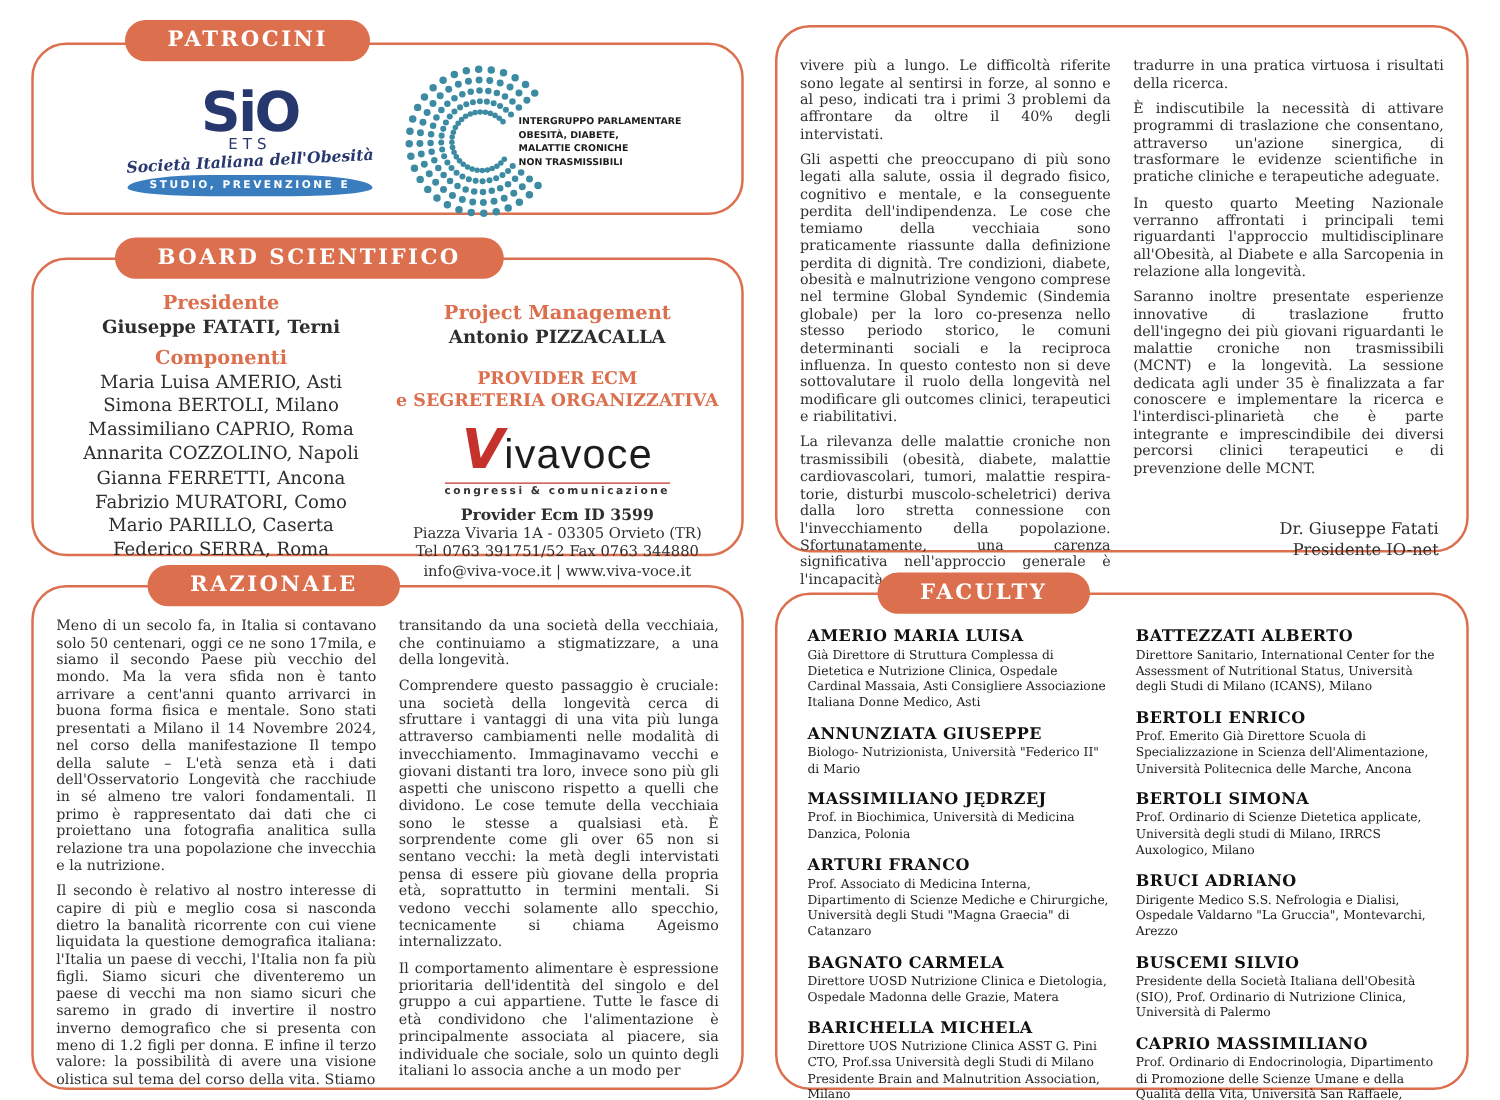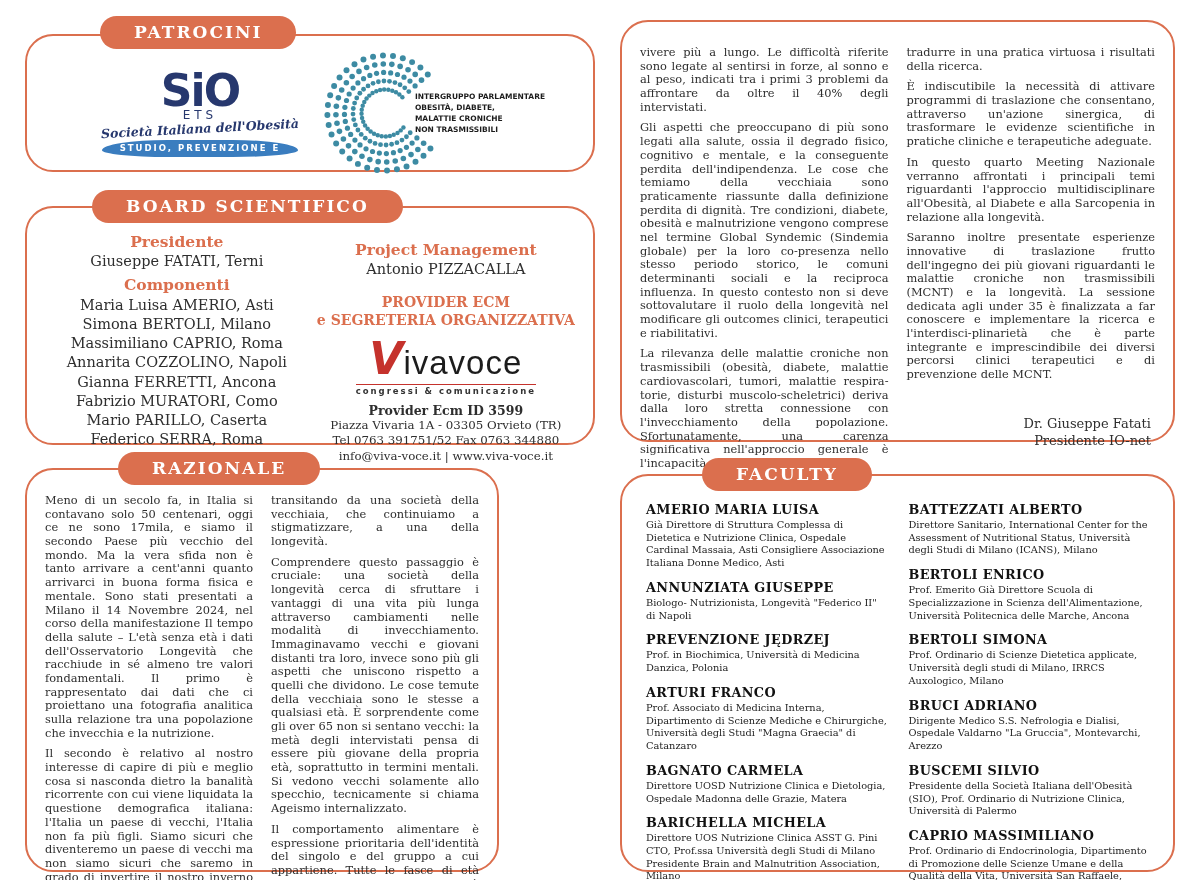--- a/index.html
+++ b/index.html
@@ -37,21 +37,21 @@
   .intergruppo{display:flex;align-items:center;}
   .intergruppo-text{
     font-family:"DejaVu Sans", sans-serif;font-weight:bold;font-size:7.5px;
     color:#1c1c1c;line-height:1.5;margin-left:-34px;text-align:left;
   }
   
   .board-cols{display:flex;height:100%;padding:18px 14px 0 14px;box-sizing:border-box;}
   .board-left{flex:1.02;text-align:center;}
   .board-right{flex:1;text-align:center;}
   .orange-head{color:#DB6F4E;font-weight:bold;font-size:15.5px;margin-bottom:2px;}
-  .board-name{font-size:14.5px;margin-bottom:6px;}
+  .board-name{font-size:14.5px;margin-bottom:6px;font-weight:bold;}
   .board-list div{font-size:14.5px;line-height:1.32;}
   .provider-head{color:#DB6F4E;font-weight:bold;font-size:14px;line-height:1.3;}
   .vivavoce{margin:8px 0 2px 0;line-height:1;}
   .viva-v{font-family:"DejaVu Sans", sans-serif;font-style:italic;font-weight:bold;font-size:44px;color:#C5322C;}
   .viva-rest{font-family:Liberation Sans, sans-serif;font-weight:300;font-size:33px;color:#1c1c1c;letter-spacing:1px;}
   .viva-tagline{font-family:"DejaVu Sans", sans-serif;font-size:8.5px;font-weight:bold;letter-spacing:2px;color:#333;border-top:1.5px solid #C5322C;display:inline-block;padding-top:2px;margin-top:1px;}
   .viva-id{font-weight:bold;font-size:12.5px;margin-top:6px;}
   .viva-contact{font-size:11.8px;line-height:1.28;}
   
   .fac-cols{display:flex;gap:20px;padding:26px 22px 8px 24px;box-sizing:border-box;height:100%;}
@@ -262,21 +262,21 @@
       </div>
       <div class="viva-id">Provider Ecm ID 3599</div>
       <div class="viva-contact">Piazza Vivaria 1A - 03305 Orvieto (TR)</div>
       <div class="viva-contact">Tel 0763 391751/52   Fax 0763 344880</div>
       <div class="viva-contact">info@viva-voce.it  |  www.viva-voce.it</div>
     </div>
   </div>
 </div>
 
 <div class="pill" style="left:118px;top:452px;">RAZIONALE</div>
-<div class="box" style="left:25px;top:468px;width:474px;height:404px;">
+<div class="box" style="left:25px;top:468px;width:570px;height:404px;">
   <div class="cols body-text">
     <div class="col">
       <p>Meno di un secolo fa, in Italia si contavano solo 50 centenari, oggi ce ne sono 17mila, e siamo il secondo Paese più vecchio del mondo. Ma la vera sfida non è tanto arrivare a cent'anni quanto arrivarci in buona forma fisica e mentale. Sono stati presentati a Milano il 14 Novembre 2024, nel corso della manifestazione Il tempo della salute – L'età senza età i dati dell'Osservatorio Longevità che racchiude in sé almeno tre valori fondamentali. Il primo è rappresentato dai dati che ci proiettano una fotografia analitica sulla relazione tra una popolazione che invecchia e la nutrizione.</p>
       <p>Il secondo è relativo al nostro interesse di capire di più e meglio cosa si nasconda dietro la banalità ricorrente con cui viene liquidata la questione demografica italiana: l'Italia un paese di vecchi, l'Italia non fa più figli. Siamo sicuri che diventeremo un paese di vecchi ma non siamo sicuri che saremo in grado di invertire il nostro inverno demografico che si presenta con meno di 1.2 figli per donna. E infine il terzo valore: la possibilità di avere una visione olistica sul tema del corso della vita. Stiamo</p>
     </div>
     <div class="col">
       <p>transitando da una società della vecchiaia, che continuiamo a stigmatizzare, a una della longevità.</p>
       <p>Comprendere questo passaggio è cruciale: una società della longevità cerca di sfruttare i vantaggi di una vita più lunga attraverso cambiamenti nelle modalità di invecchiamento. Immaginavamo vecchi e giovani distanti tra loro, invece sono più gli aspetti che uniscono rispetto a quelli che dividono. Le cose temute della vecchiaia sono le stesse a qualsiasi età. È sorprendente come gli over 65 non si sentano vecchi: la metà degli intervistati pensa di essere più giovane della propria età, soprattutto in termini mentali. Si vedono vecchi solamente allo specchio, tecnicamente si chiama Ageismo internalizzato.</p>
       <p>Il comportamento alimentare è espressione prioritaria dell'identità del singolo e del gruppo a cui appartiene. Tutte le fasce di età condividono che l'alimentazione è principalmente associata al piacere, sia individuale che sociale, solo un quinto degli italiani lo associa anche a un modo per</p>
     </div>
@@ -306,24 +306,24 @@
 <div class="pill" style="left:702px;top:458px;">FACULTY</div>
 <div class="box" style="left:620px;top:474px;width:555px;height:398px;">
   <div class="fac-cols">
     <div class="col">
       <div class="fac-entry">
         <div class="fac-name">AMERIO MARIA LUISA</div>
         <div class="fac-bio">Già Direttore di Struttura Complessa di Dietetica e Nutrizione Clinica, Ospedale Cardinal Massaia, Asti Consigliere Associazione Italiana Donne Medico, Asti</div>
       </div>
       <div class="fac-entry">
         <div class="fac-name">ANNUNZIATA GIUSEPPE</div>
-        <div class="fac-bio">Biologo- Nutrizionista, Longevità "Federico II" di Napoli</div>
-      </div>
-      <div class="fac-entry">
-        <div class="fac-name">PREVENZIONE JĘDRZEJ</div>
+        <div class="fac-bio">Biologo- Nutrizionista, Università "Federico II" di Mario</div>
+      </div>
+      <div class="fac-entry">
+        <div class="fac-name">MASSIMILIANO JĘDRZEJ</div>
         <div class="fac-bio">Prof. in Biochimica, Università di Medicina Danzica, Polonia</div>
       </div>
       <div class="fac-entry">
         <div class="fac-name">ARTURI FRANCO</div>
         <div class="fac-bio">Prof. Associato di Medicina Interna, Dipartimento di Scienze Mediche e Chirurgiche, Università degli Studi "Magna Graecia" di Catanzaro</div>
       </div>
       <div class="fac-entry">
         <div class="fac-name">BAGNATO CARMELA</div>
         <div class="fac-bio">Direttore UOSD Nutrizione Clinica e Dietologia, Ospedale Madonna delle Grazie, Matera</div>
       </div>

